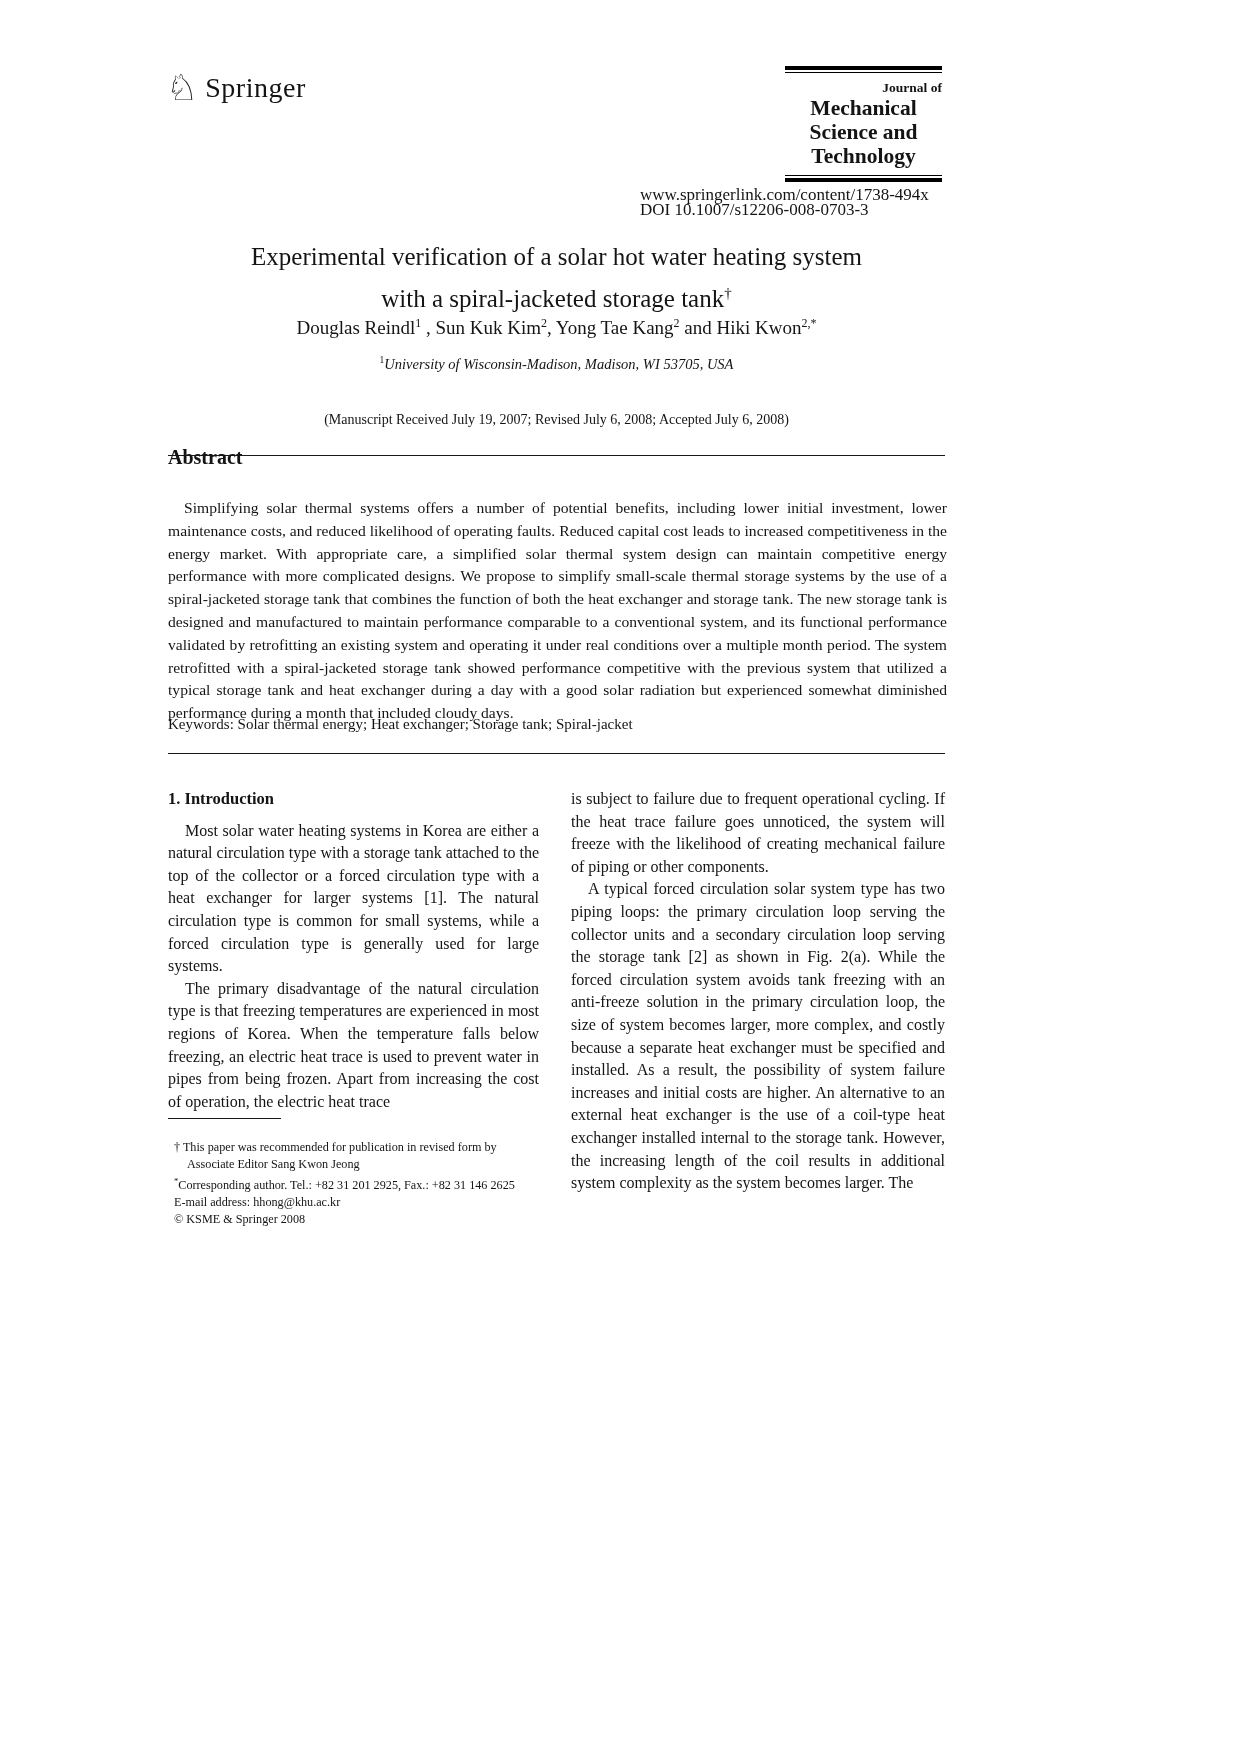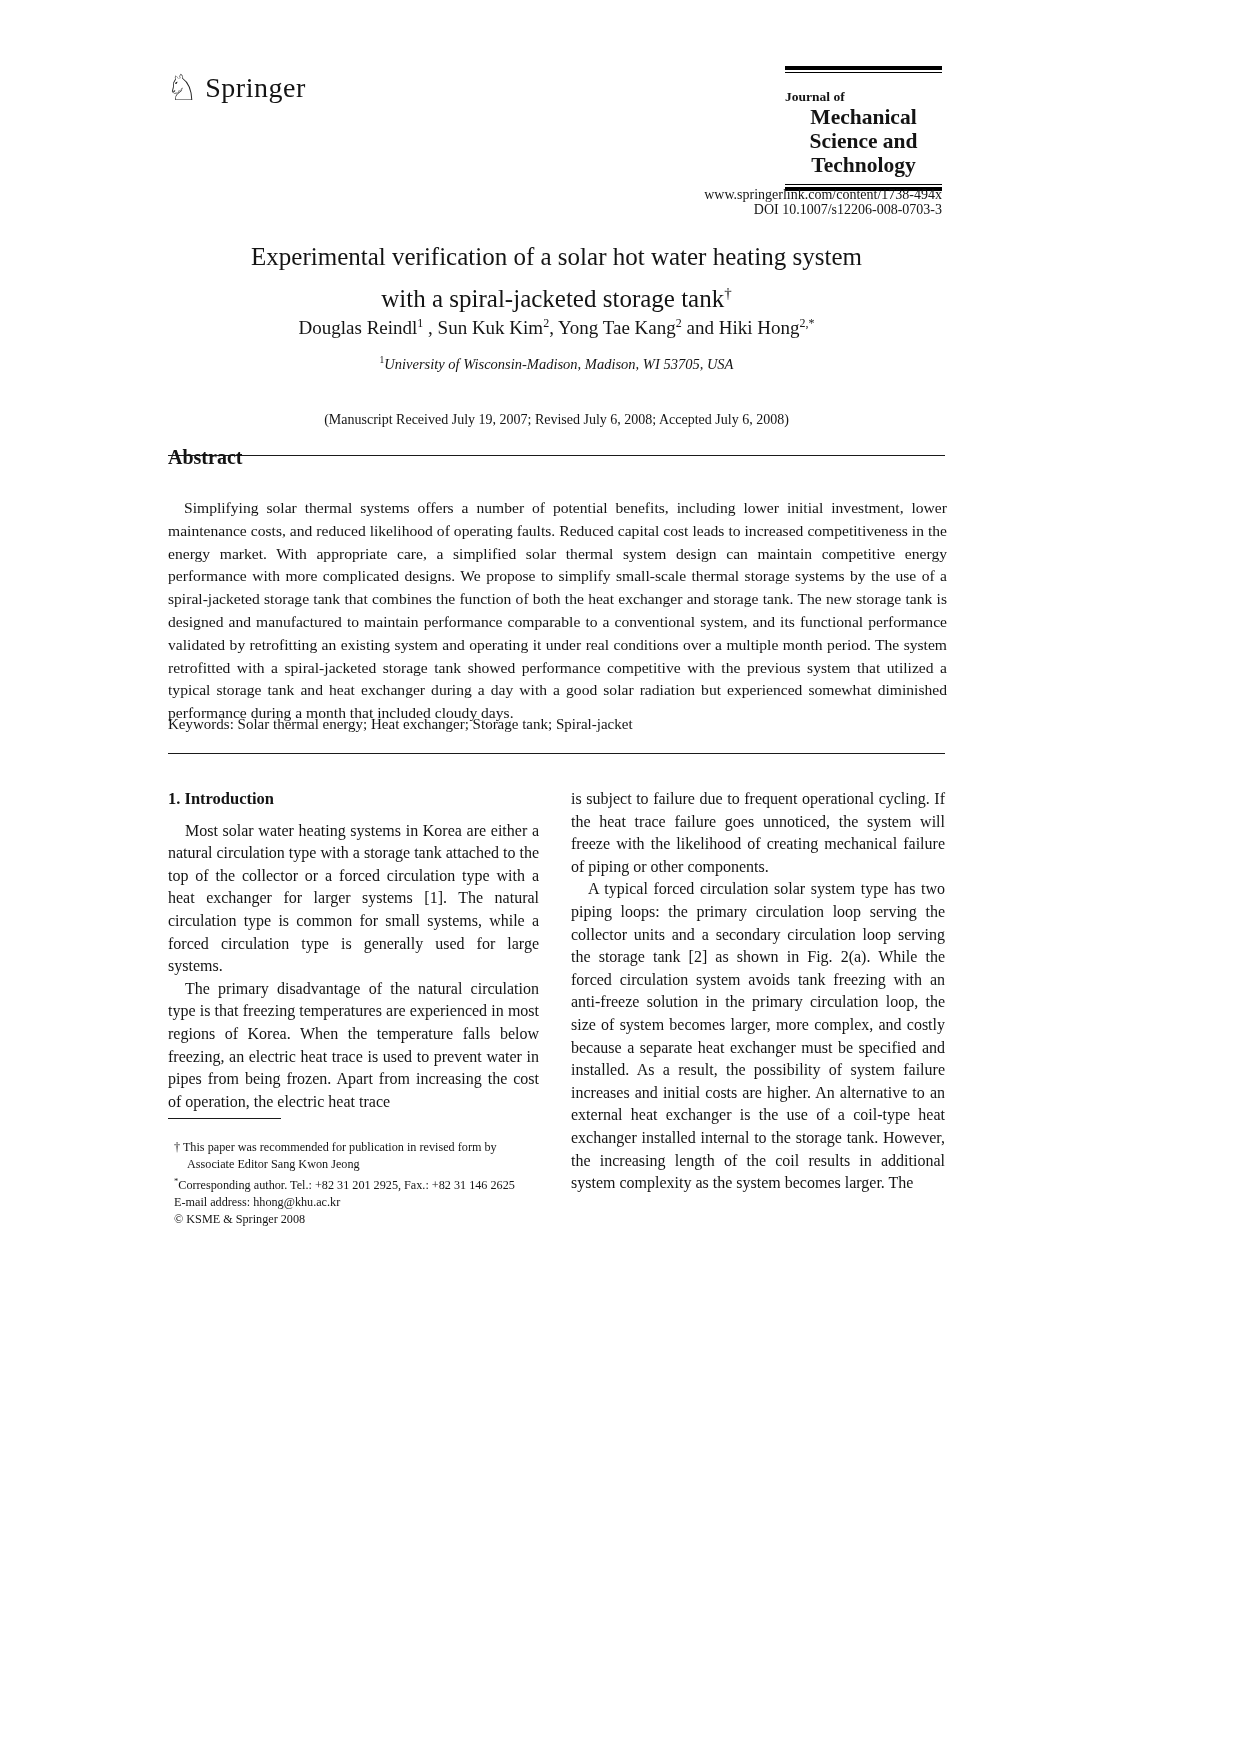--- a/index.html
+++ b/index.html
@@ -20,25 +20,25 @@
   .publisher .mark{
     font-family:"DejaVu Sans",sans-serif;
     font-size:36px;line-height:36px;color:#222;
   }
   .publisher .ptext{font-size:28px;letter-spacing:0.5px;}
   .nameplate{position:absolute;left:785px;top:66px;width:157px;}
   .bar-thick{height:4px;background:#000;}
   .bar-thin{height:1px;background:#000;margin-top:2px;}
   .bar-thin-b{height:1px;background:#000;}
   .bar-thick-b{height:4px;background:#000;margin-top:2px;}
-  .np-journal-of{text-align:left;font-weight:bold;font-size:13.5px;margin-top:16px;}
+  .np-journal-of{text-align:right;font-weight:bold;font-size:13.5px;margin-top:7px;}
   .np-line{text-align:center;font-weight:bold;font-size:21.5px;line-height:24px;}
   .np-rule-bottom{margin-top:7px;}
-  .link-block{position:absolute;left:640px;top:188px;width:302px;text-align:right;
-    font-size:14px;line-height:14.5px;}
+  .link-block{position:absolute;left:640px;top:188px;width:302px;text-align:left;
+    font-size:17px;line-height:14.5px;}
   .citation{
     position:absolute;left:168px;top:163px;width:572px;
     text-align:right;font-size:13.5px;
   }
   
   .title{
     position:absolute;left:168px;top:238px;width:777px;
     text-align:center;font-size:25px;line-height:37px;
   }
   .title sup{font-size:15px;}
@@ -110,21 +110,21 @@
     <div>www.springerlink.com/content/1738-494x</div>
     <div>DOI 10.1007/s12206-008-0703-3</div>
   </div>
 
   <div class="title">
     <span>Experimental verification of a solar hot water heating system</span><br>
     <span>with a spiral-jacketed storage tank</span><sup>†</sup>
   </div>
 
   <div class="authors">
-    <span>Douglas Reindl</span><sup>1</sup><span> , </span><span>Sun Kuk Kim</span><sup>2</sup><span>, </span><span>Yong Tae Kang</span><sup>2</sup><span> and </span><span>Hiki Hong</span><sup>2,*</sup>
+    <span>Douglas Reindl</span><sup>1</sup><span> , </span><span>Sun Kuk Kim</span><sup>2</sup><span>, </span><span>Yong Tae Kang</span><sup>2</sup><span> and </span><span>Hiki Kwon</span><sup>2,*</sup>
   </div>
 
   <div class="affils">
     <div><sup>1</sup><span>University of Wisconsin-Madison, Madison, WI 53705, USA</span></div>
   </div>
 
   <div class="manuscript">(Manuscript Received July 19, 2007; Revised July 6, 2008; Accepted July 6, 2008)</div>
 
   <div class="hrule rule1"></div>
 

